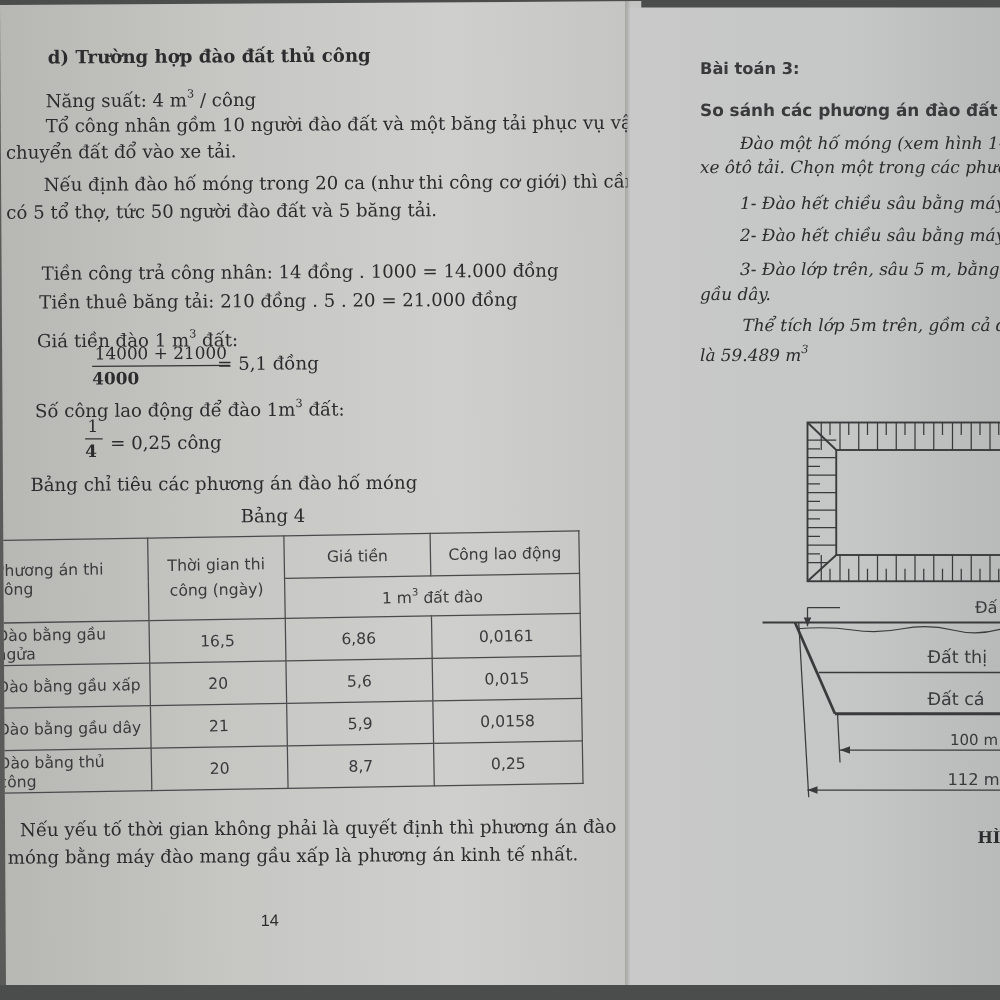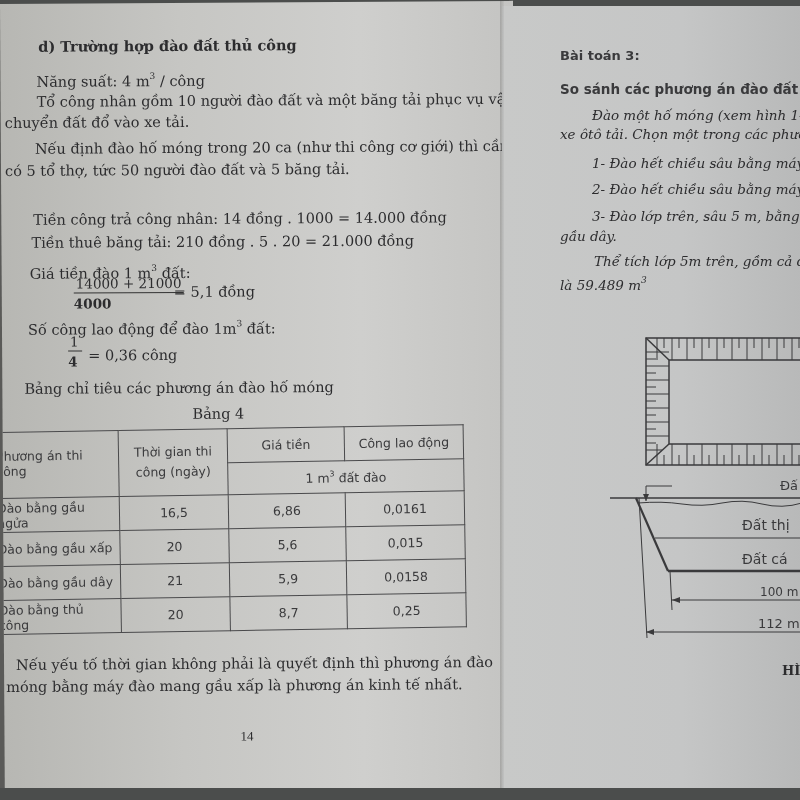--- a/index.html
+++ b/index.html
@@ -40,21 +40,21 @@
     position: absolute; left: -10px; top: 428px; border-collapse: collapse;
     font-family: "DejaVu Sans", "Liberation Sans", sans-serif;
     font-size: 12.5px; color: #3a3a3c;
     transform: rotate(-0.6deg); transform-origin: 0 0;
   }
   table.bang td { border: 1.5px solid #4a4a4c; text-align: center; padding: 0 4px; }
   table.bang td.first { text-align: left; padding-left: 2px; }
 
   .r-txt { position: absolute; white-space: nowrap; font-size: 13.5px; line-height: 17px; font-style: italic; }
   .r-head { position: absolute; white-space: nowrap; font-family: "DejaVu Sans", "Liberation Sans", sans-serif; font-weight: bold; font-size: 13px; color: #3a3a3c; }
-  .label-sans { font-family: Liberation Serif, serif; margin-left: 32px; }
+  .label-sans { font-family: Liberation Sans, sans-serif; }
   svg { position: absolute; }
 </style>
 </head>
 <body>
 
 <div class="bg-top"></div>
 
 <div class="page page-left">
   <div class="txt bold" style="left:38px;top:34px;">d) Trường hợp đào đất thủ công</div>
 
@@ -76,21 +76,21 @@
     <span class="den">4000</span>
   </div>
   <div class="txt" style="left:172px;top:280px;">= 5,1 đồng</div>
 
   <div class="txt" style="left:26px;top:312px;"><span>Số công lao động để đào 1m</span><span class="sup">3</span><span> đất:</span></div>
 
   <div class="frac" style="left:66px;top:330px;width:14px;">
     <span class="num">1</span>
     <span class="den">4</span>
   </div>
-  <div class="txt" style="left:86px;top:343px;">= 0,36 công</div>
+  <div class="txt" style="left:86px;top:343px;">= 0,25 công</div>
 
   <div class="txt" style="left:22px;top:376px;">Bảng chỉ tiêu các phương án đào hố móng</div>
   <div class="txt" style="left:190px;top:402px;">Bảng 4</div>
 
   <table class="bang">
     <tbody>
         <tr style="height:34px;">
       <td rowspan="2" class="first" style="width:118px;vertical-align:top;padding-top:16px;">Phương án thi công</td>
       <td rowspan="2" style="width:100px;vertical-align:top;padding-top:12px;line-height:20px;">
         <span>Thời gian thi</span><br>

